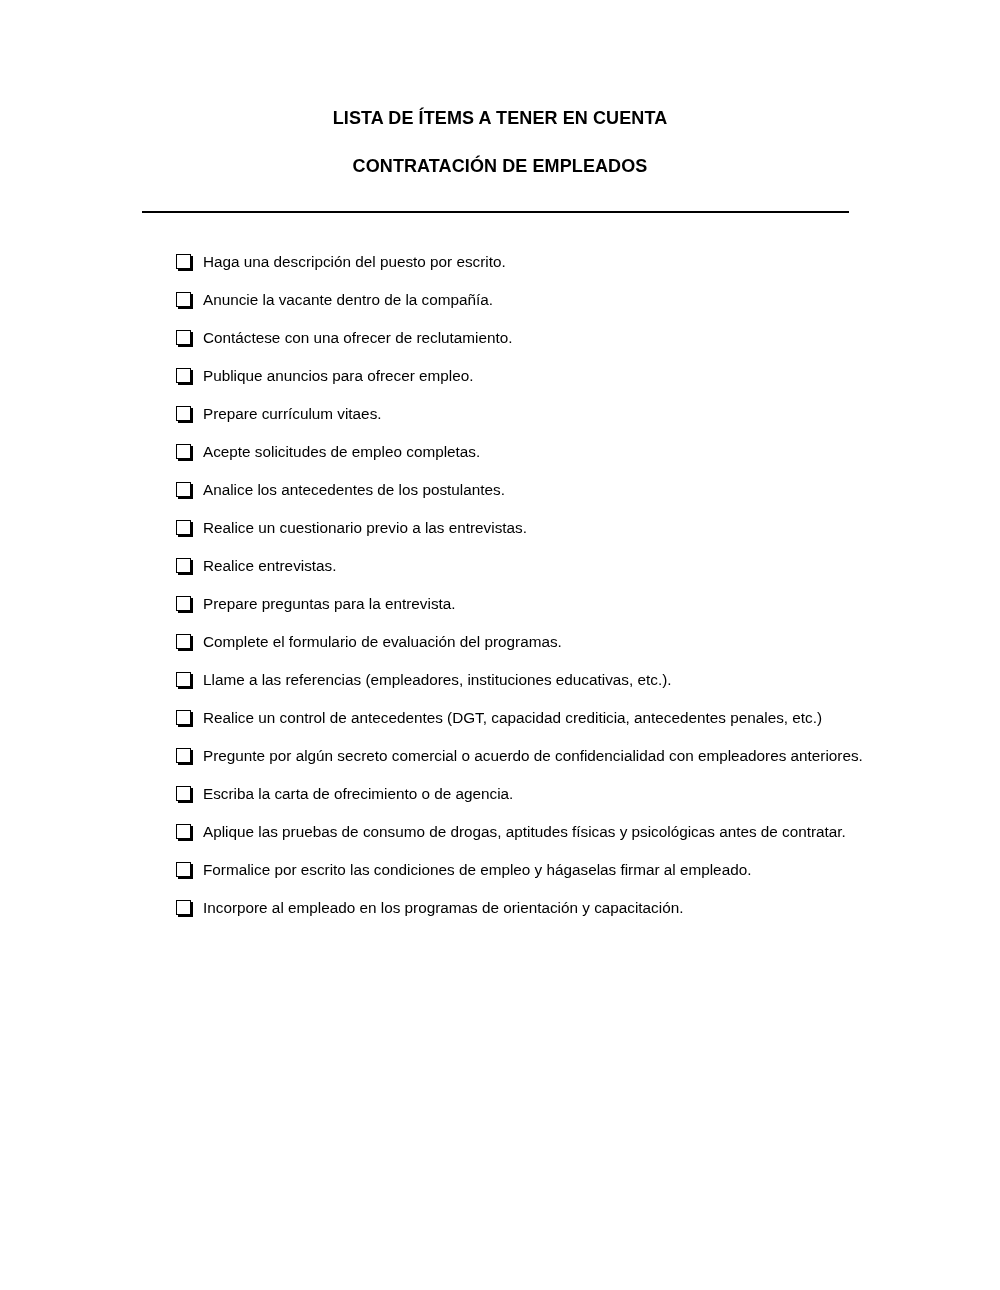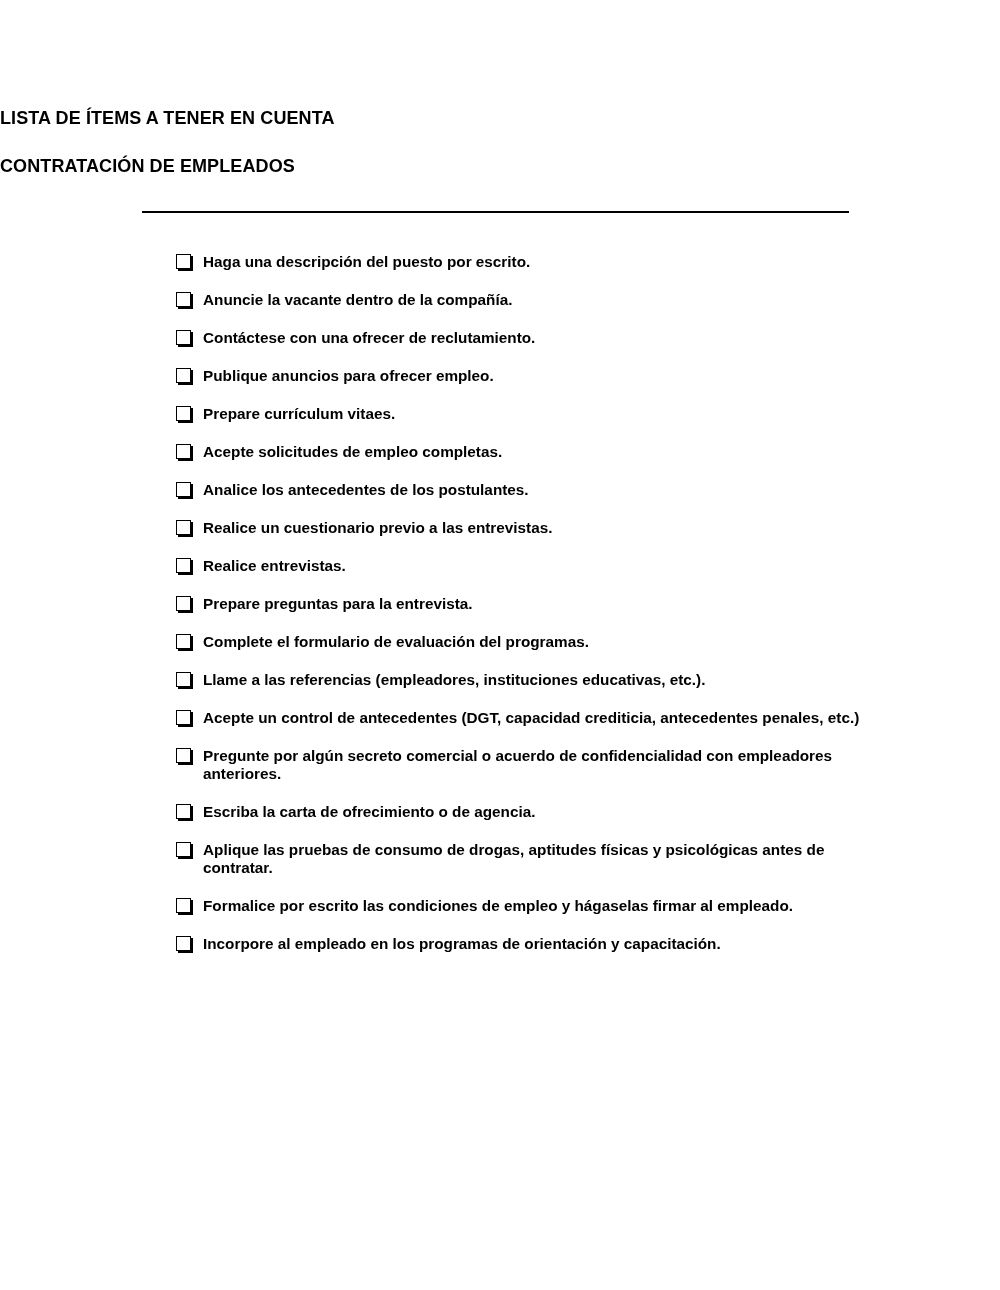--- a/index.html
+++ b/index.html
@@ -12,21 +12,21 @@
     height: 1290px;
     position: relative;
     font-family: "Liberation Sans", sans-serif;
     color: #000000;
     overflow: hidden;
   }
   .title {
     position: absolute;
     left: 0;
     width: 1000px;
-    text-align: left;
+    text-align: center;
     font-weight: bold;
     font-size: 18px;
     letter-spacing: 0.1px;
     margin: 0;
   }
   #title1 { top: 108px; }
   #title2 { top: 156px; }
   .rule {
     position: absolute;
     left: 142px;
@@ -43,21 +43,20 @@
     margin: 0;
     padding: 0;
     list-style: none;
   }
   .item {
     position: relative;
     padding-left: 27px;
     font-size: 15.3px;
     line-height: 18px;
     margin-bottom: 20px;
-    font-weight: bold;
   }
   .box {
     position: absolute;
     left: 0;
     top: 1px;
     width: 13px;
     height: 13px;
     border: 1.5px solid #000;
     box-shadow: 2px 2px 0 0 #000;
     background: #fff;
@@ -118,21 +117,21 @@
   <li class="item">
       <span class="box"></span>
       <span class="label">Complete el formulario de evaluación del programas.</span>
     </li>
   <li class="item">
       <span class="box"></span>
       <span class="label">Llame a las referencias (empleadores, instituciones educativas, etc.).</span>
     </li>
   <li class="item">
       <span class="box"></span>
-      <span class="label">Acepte un control de antecedentes (DGT, capacidad crediticia, antecedentes penales, etc.)</span>
+      <span class="label">Realice un control de antecedentes (DGT, capacidad crediticia, antecedentes penales, etc.)</span>
     </li>
   <li class="item">
       <span class="box"></span>
       <span class="label">Pregunte por algún secreto comercial o acuerdo de confidencialidad con empleadores anteriores.</span>
     </li>
   <li class="item">
       <span class="box"></span>
       <span class="label">Escriba la carta de ofrecimiento o de agencia.</span>
     </li>
   <li class="item">

